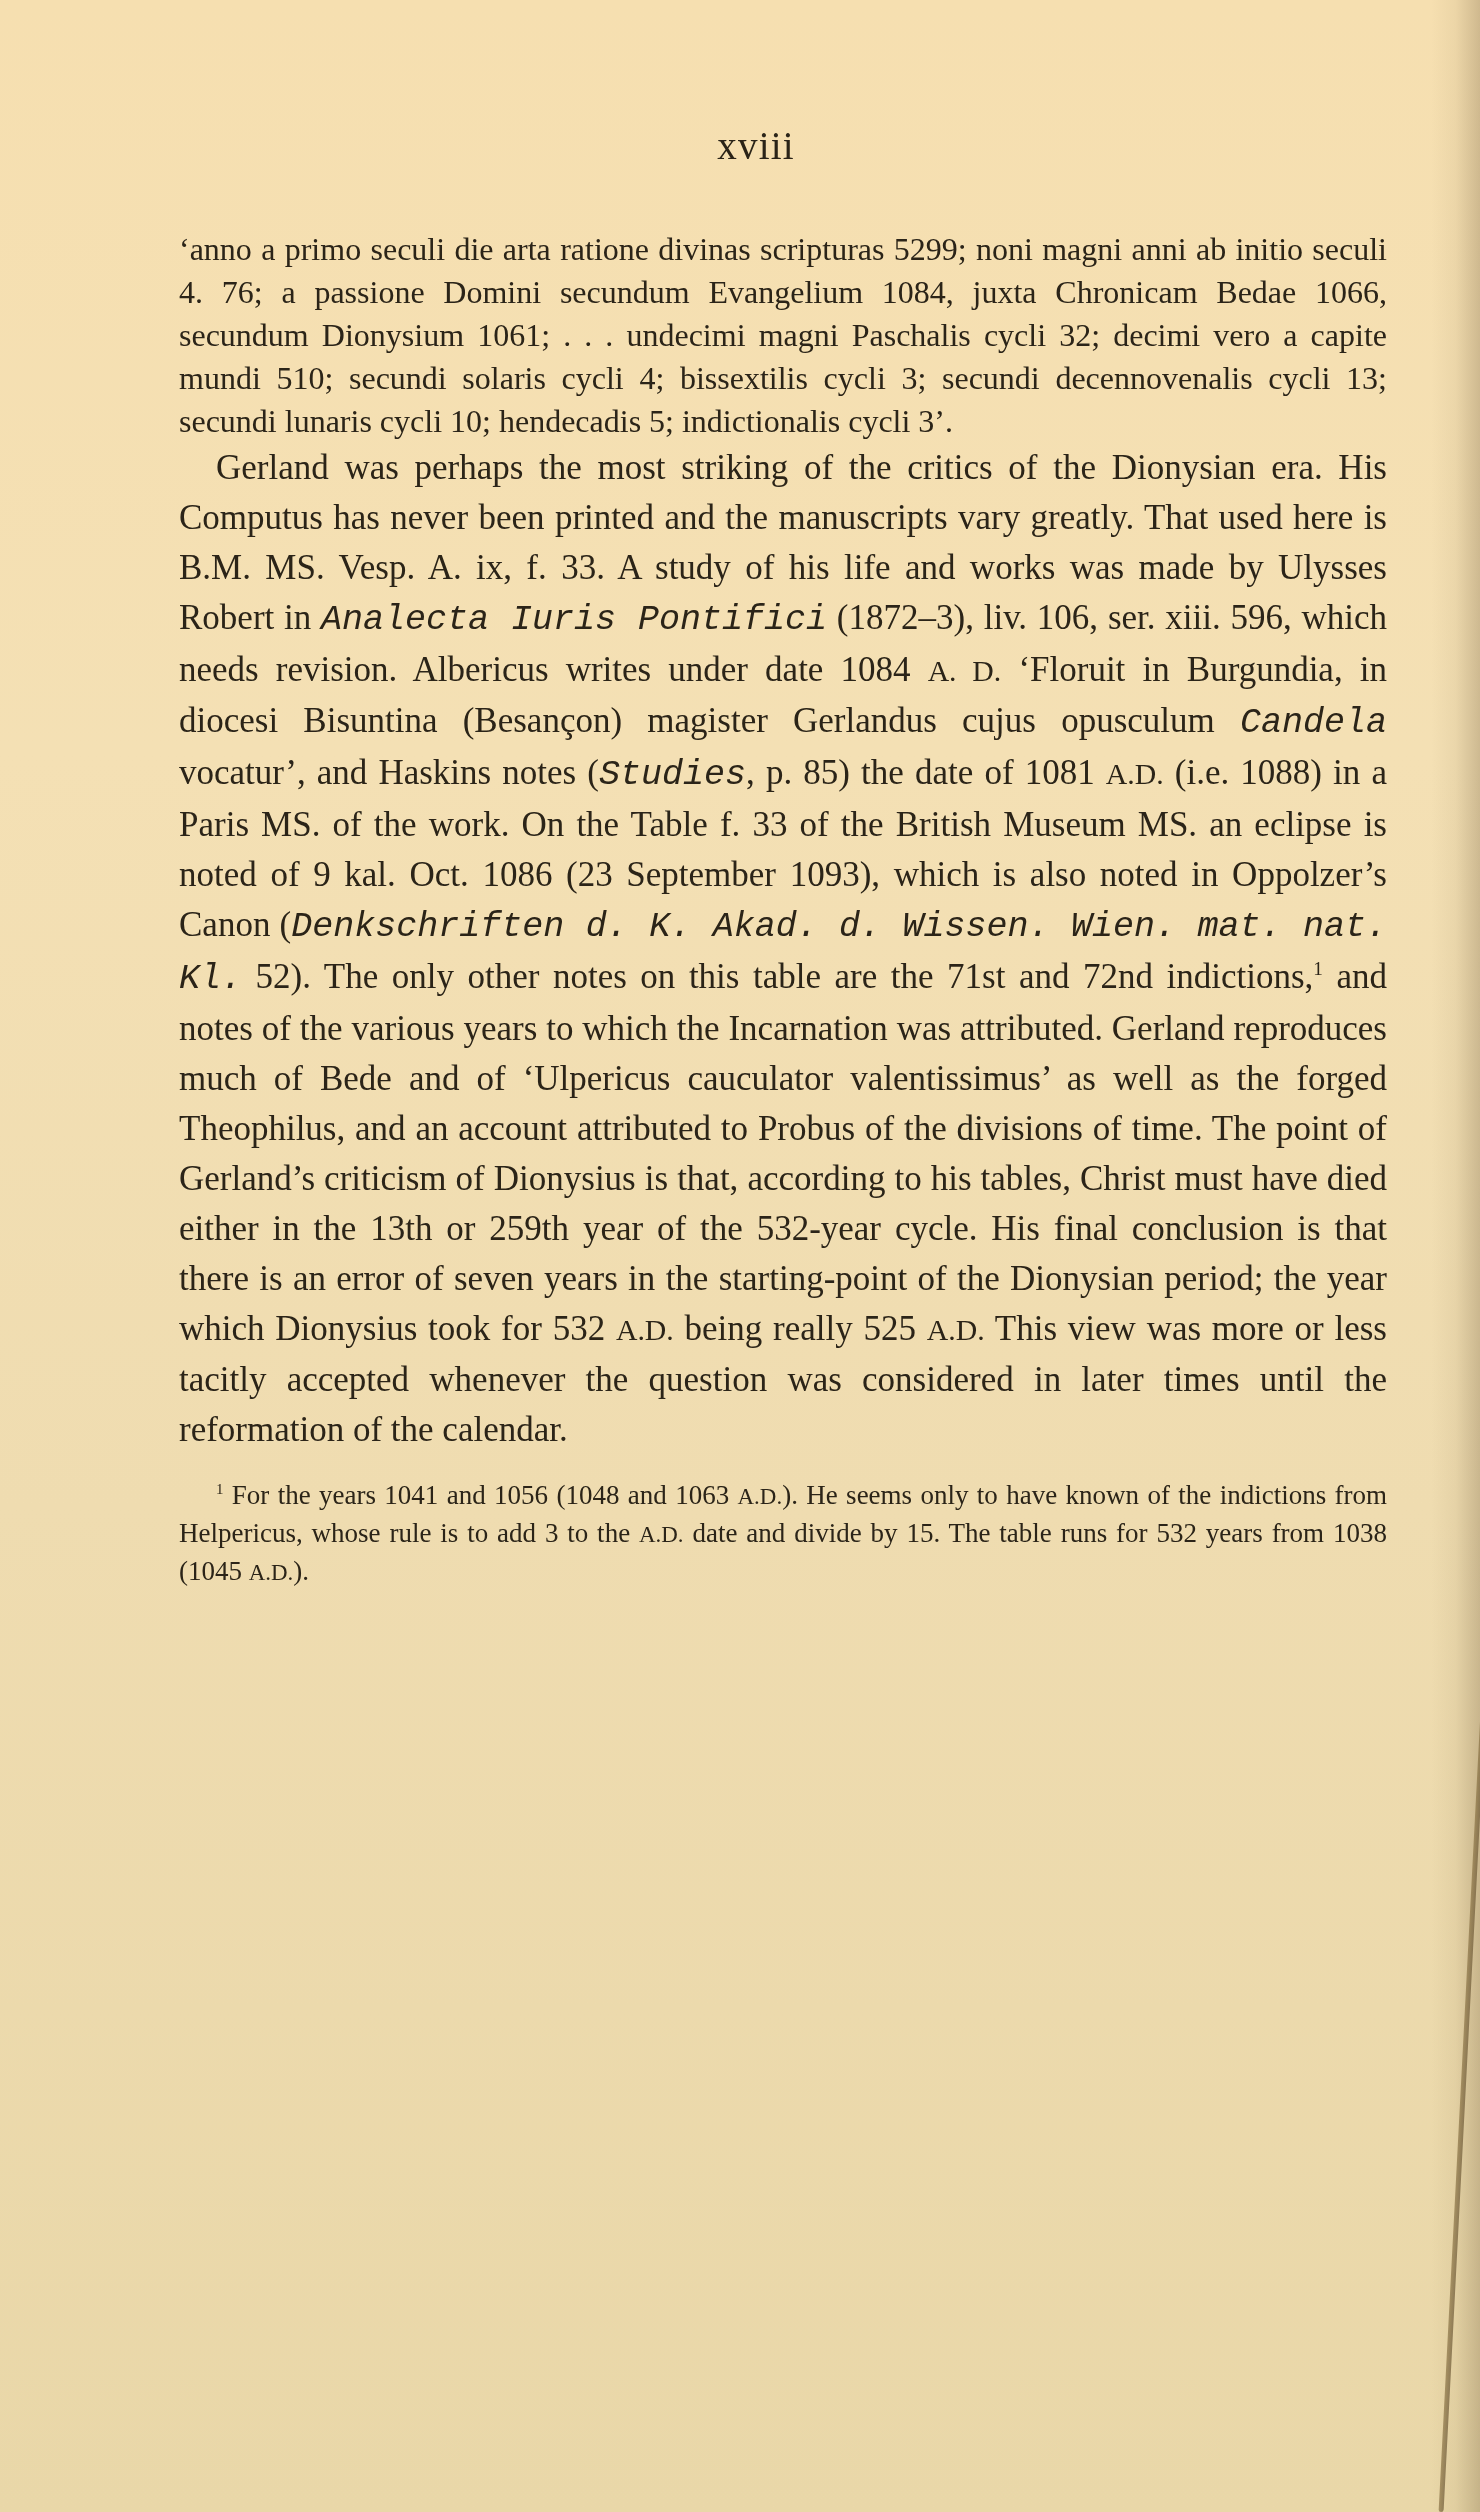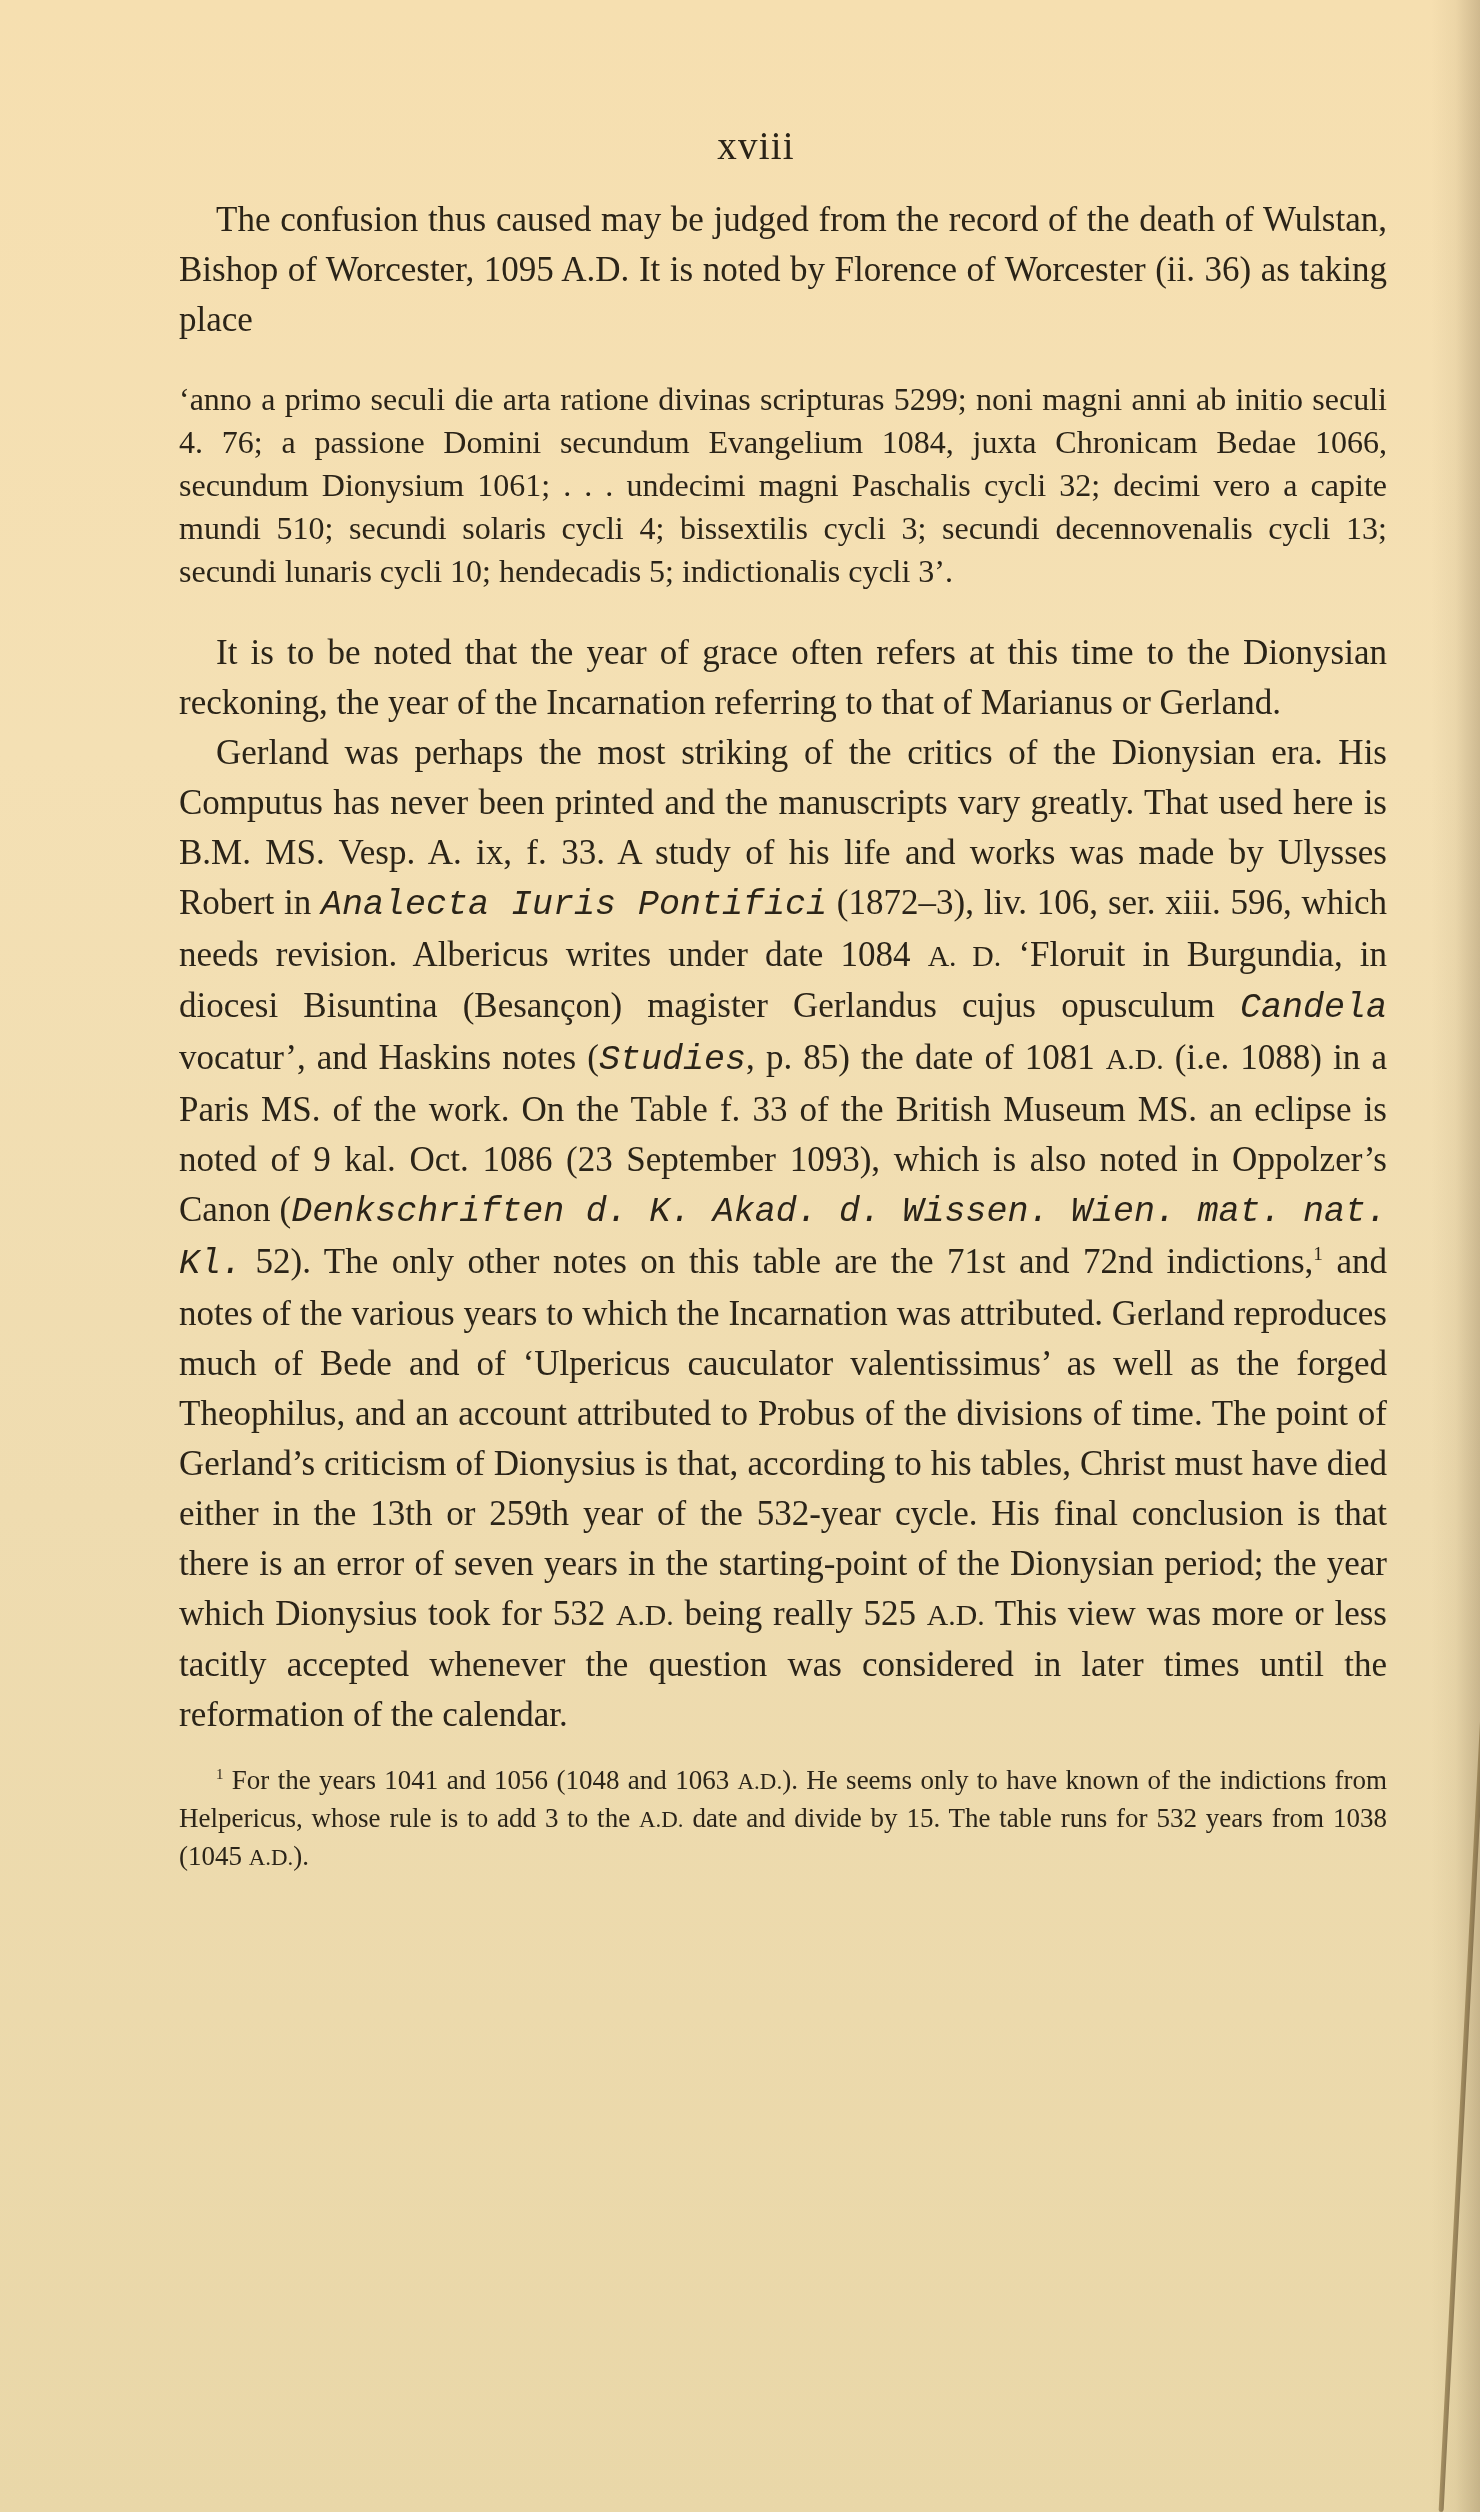--- a/index.html
+++ b/index.html
@@ -36,23 +36,21 @@
 </style>
 </head>
 <body>
 
 <div class="right-edge"></div>
 <div class="edge-line"></div>
 
 <div class="page-number">xviii</div>
 
 <div class="content">
-  <p class="indent">The confusion thus caused may be judged from the record of the death of Wulstan, Bishop of Worcester, 1095 A.D. It is noted by Florence of Worcester (ii. 36) as taking place</p>
 
   <p class="quote">‘anno a primo seculi die arta ratione divinas scripturas 5299; noni magni anni ab initio seculi 4. 76; a passione Domini secundum Evangelium 1084, juxta Chronicam Bedae 1066, secundum Dionysium 1061; . . . undecimi magni Paschalis cycli 32; decimi vero a capite mundi 510; secundi solaris cycli 4; bissextilis cycli 3; secundi decennovenalis cycli 13; secundi lunaris cycli 10; hendecadis 5; indictionalis cycli 3’.</p>
 
-  <p class="indent para2">It is to be noted that the year of grace often refers at this time to the Dionysian reckoning, the year of the Incarnation referring to that of Marianus or Gerland.</p>
 
   <p class="indent"><span>Gerland was perhaps the most striking of the critics of the Dionysian era. His Computus has never been printed and the manuscripts vary greatly. That used here is B.M. MS. Vesp. A. ix, f. 33. A study of his life and works was made by Ulysses Robert in </span><i>Analecta Iuris Pontifici</i><span> (1872–3), liv. 106, ser. xiii. 596, which needs revision. Albericus writes under date 1084 </span><span class="sc">A. D.</span><span> ‘Floruit in Burgundia, in diocesi Bisuntina (Besançon) magister Gerlandus cujus opusculum </span><i>Candela</i><span> vocatur’, and Haskins notes (</span><i>Studies</i><span>, p. 85) the date of 1081 </span><span class="sc">A.D.</span><span> (i.e. 1088) in a Paris MS. of the work. On the Table f. 33 of the British Museum MS. an eclipse is noted of 9 kal. Oct. 1086 (23 September 1093), which is also noted in Oppolzer’s Canon (</span><i>Denkschriften d. K. Akad. d. Wissen. Wien. mat. nat. Kl.</i><span> 52). The only other notes on this table are the 71st and 72nd indictions,</span><sup>1</sup><span> and notes of the various years to which the Incarnation was attributed. Gerland reproduces much of Bede and of ‘Ulpericus cauculator valentissimus’ as well as the forged Theophilus, and an account attributed to Probus of the divisions of time. The point of Gerland’s criticism of Dionysius is that, according to his tables, Christ must have died either in the 13th or 259th year of the 532-year cycle. His final conclusion is that there is an error of seven years in the starting-point of the Dionysian period; the year which Dionysius took for 532 </span><span class="sc">A.D.</span><span> being really 525 </span><span class="sc">A.D.</span><span> This view was more or less tacitly accepted whenever the question was considered in later times until the reformation of the calendar.</span></p>
 
   <p class="fn"><sup>1</sup><span> For the years 1041 and 1056 (1048 and 1063 </span><span class="sc">A.D.</span><span>). He seems only to have known of the indictions from Helpericus, whose rule is to add 3 to the </span><span class="sc">A.D.</span><span> date and divide by 15. The table runs for 532 years from 1038 (1045 </span><span class="sc">A.D.</span><span>).</span></p>
 </div>
 
 
 </body></html>

